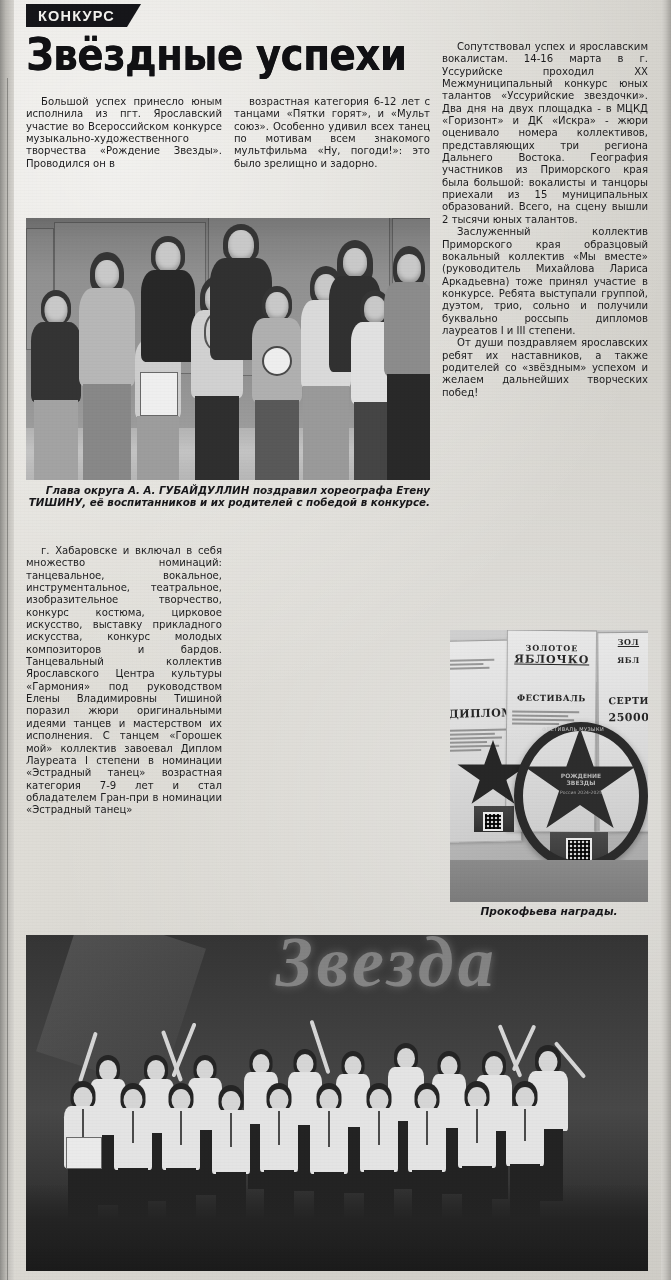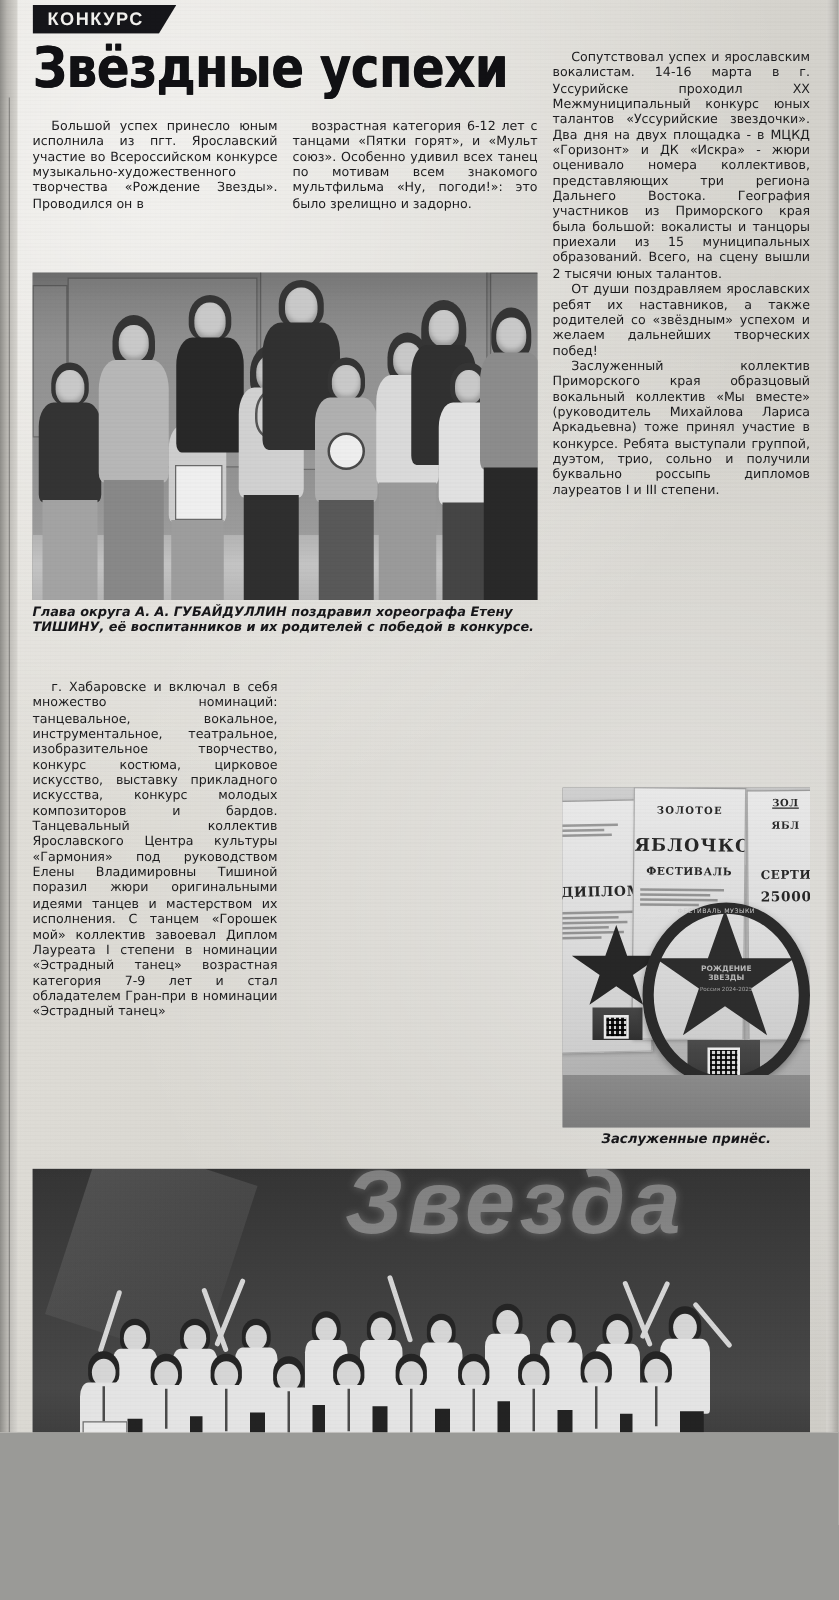--- a/index.html
+++ b/index.html
@@ -6,21 +6,21 @@
     margin: 0;
     padding: 0;
     background: #9a9a97;
   }
   body {
     font-family: "Liberation Sans", sans-serif;
   }
   .page {
     position: relative;
     width: 671px;
-    height: 1146px;
+    height: 1280px;
     overflow: hidden;
     background: #d9d7d2;
     background-image:
       radial-gradient(circle at 18% 12%, rgba(255,255,255,0.55) 0%, rgba(255,255,255,0) 45%),
       radial-gradient(circle at 78% 62%, rgba(255,255,255,0.35) 0%, rgba(255,255,255,0) 50%),
       linear-gradient(110deg, #e6e4df 0%, #dedcd6 30%, #d4d2cc 62%, #cfcdc7 100%);
   }
   
   .grain {
     position: absolute;
@@ -211,21 +211,21 @@
 
   
   #photo-stage { left: 8px; top: 935px; width: 622px; height: 336px; }
   #photo-stage .bg {
     position: absolute; inset: 0;
     background: linear-gradient(180deg, #3a3733 0%, #46423d 30%, #4e4a44 52%, #3b3834 74%, #2e2b28 100%);
   }
   .neon {
     position: absolute;
     color: #cfcbc2;
-    font-family: Liberation Sans, sans-serif;
+    font-family: Liberation Serif, serif;
     font-style: italic;
     font-weight: bold;
     opacity: .5;
     text-shadow: 0 0 8px rgba(255,255,255,.5);
   }
   .kid { position: absolute; }
   .kid .h { position:absolute; left:50%; transform:translateX(-50%); border-radius:50%; background:#d6d2c9; }
   .kid .hr { position:absolute; left:50%; transform:translateX(-50%); border-radius:50% 50% 30% 30%; background:#2b2824; }
   .kid .sh { position:absolute; left:50%; transform:translateX(-50%); border-radius:18% 18% 6% 6%; background:#e3e0d8; }
   .kid .lg { position:absolute; left:50%; transform:translateX(-50%); background:#292623; }
@@ -234,21 +234,21 @@
 
   
   .caption {
     position: absolute;
     font-family: "DejaVu Sans", sans-serif;
     font-style: italic;
     font-weight: bold;
     font-size: 10.3px;
     line-height: 12.4px;
     color: #17171a;
-    text-align: left;
+    text-align: right;
   }
   #caption-ceremony { left: 8px; top: 484px; width: 404px; }
   #caption-awards {
     left: 432px; top: 905px; width: 198px; text-align: center; font-size: 10.6px;
   }
 </style>
 </head>
 <body>
 
 <div class="page">
@@ -265,22 +265,22 @@
     <div class="col" id="col1-top">
       <p>Большой успех принесло юным исполнила из пгт. Ярославский участие во Всероссийском конкурсе музыкально-художественного творчества «Рождение Звезды». Проводился он в</p>
     </div>
 
     <div class="col" id="col2-top">
       <p>возрастная категория 6-12 лет с танцами «Пятки горят», и «Мульт союз». Особенно удивил всех танец по мотивам всем знакомого мультфильма «Ну, погоди!»: это было зрелищно и задорно.</p>
     </div>
 
     <div class="col" id="col3">
       <p>Сопутствовал успех и ярославским вокалистам. 14-16 марта в г. Уссурийске проходил XX Межмуниципальный конкурс юных талантов «Уссурийские звездочки». Два дня на двух площадка - в МЦКД «Горизонт» и ДК «Искра» - жюри оценивало номера коллективов, представляющих три региона Дальнего Востока. География участников из Приморского края была большой: вокалисты и танцоры приехали из 15 муниципальных образований. Всего, на сцену вышли 2 тысячи юных талантов.</p>
+      <p>Заслуженный коллектив Приморского края образцовый вокальный коллектив «Мы вместе» (руководитель Михайлова Лариса Аркадьевна) тоже принял участие в конкурсе. Ребята выступали группой, дуэтом, трио, сольно и получили буквально россыпь дипломов лауреатов I и III степени.</p>
       <p>От души поздравляем ярославских ребят их наставников, а также родителей со «звёздным» успехом и желаем дальнейших творческих побед!</p>
-      <p>Заслуженный коллектив Приморского края образцовый вокальный коллектив «Мы вместе» (руководитель Михайлова Лариса Аркадьевна) тоже принял участие в конкурсе. Ребята выступали группой, дуэтом, трио, сольно и получили буквально россыпь дипломов лауреатов I и III степени.</p>
     </div>
 
     <div class="photo" id="photo-ceremony">
       <div class="bg"></div>
       <div class="ph-inner">
 
         <div class="panel" style="left:28px; top:4px; width:150px; height:150px;"></div>
         <div class="panel" style="left:182px; top:-4px; width:180px; height:160px;"></div>
         <div class="panel" style="left:0px; top:10px; width:26px; height:120px;"></div>
         <div class="panel" style="left:366px; top:0px; width:38px; height:150px;"></div>
@@ -391,21 +391,21 @@
               <i style="width:70%"></i>
               <i style="width:80%"></i>
             <i style="width:58%"></i>
               <i style="width:76%"></i>
               <i style="width:48%"></i>
           </div>
         </div>
 
         <div class="dipsheet" style="left:56px; top:0px; width:88px; height:200px; transform:rotate(0.6deg);">
           <div class="dip-title" style="position:absolute; left:0; right:0; top:12px; font-size:8px; letter-spacing:1px;">ЗОЛОТОЕ</div>
-          <div class="dip-title" style="position:absolute; left:0; right:0; top:38px; font-size:14px; letter-spacing:1px;">ЯБЛОЧКО</div>
+          <div class="dip-title" style="position:absolute; left:0; right:0; top:22px; font-size:11px; letter-spacing:1px;text-decoration:underline;">ЯБЛОЧКО</div>
           <div class="dip-title" style="position:absolute; left:0; right:0; top:62px; font-size:8.5px;">ФЕСТИВАЛЬ</div>
           <div class="dip-lines" style="top:80px;">
             <i style="width:86%"></i>
               <i style="width:72%"></i>
               <i style="width:80%"></i>
               <i style="width:60%"></i>
           </div>
         </div>
 
         <div class="dipsheet" style="left:148px; top:2px; width:60px; height:198px; transform:rotate(-0.4deg);">
@@ -426,21 +426,21 @@
         <div class="medal-ring" style="left:64px; top:92px; width:116px; height:130px;"></div>
 
         <div style="position:absolute; left:96px; top:142px; width:70px; text-align:center; font-family:'DejaVu Sans',sans-serif; font-size:6px; font-weight:bold; color:#b9b4ab;">РОЖДЕНИЕ ЗВЕЗДЫ</div>
         <div style="position:absolute; left:96px; top:160px; width:70px; text-align:center; font-family:'DejaVu Sans',sans-serif; font-size:4.5px; color:#a8a39a;">Россия 2024-2025</div>
         <div style="position:absolute; left:70px; top:96px; width:106px; text-align:center; font-family:'DejaVu Sans',sans-serif; font-size:5px; color:#cdc8bf; letter-spacing:.4px;">ФЕСТИВАЛЬ МУЗЫКИ</div>
 
         <div style="position:absolute; left:0; right:0; bottom:0; height:42px; background:linear-gradient(180deg,#8d8b85 0%, #7e7c77 100%);"></div>
       </div>
     </div>
 
-    <div class="caption" id="caption-awards">Заслуженные принёс.</div>
+    <div class="caption" id="caption-awards">Прокофьева награды.</div>
 
     <div class="photo" id="photo-stage">
       <div class="bg"></div>
       <div class="ph-inner">
         <div class="neon" style="left:250px; top:-14px; font-size:72px; letter-spacing:4px;">Звезда</div>
         <div style="position:absolute; left:30px; top:-10px; width:130px; height:150px; background:linear-gradient(140deg, rgba(200,195,185,.22), rgba(0,0,0,0)); transform:rotate(18deg);"></div>
 
         <div class="kid" style="left:62px; bottom:66px; width:40px; height:150px;">
           <div class="hr" style="top:0; width:24px; height:26px;"></div>
             <div class="h" style="top:5px; width:18px; height:21px;"></div>

